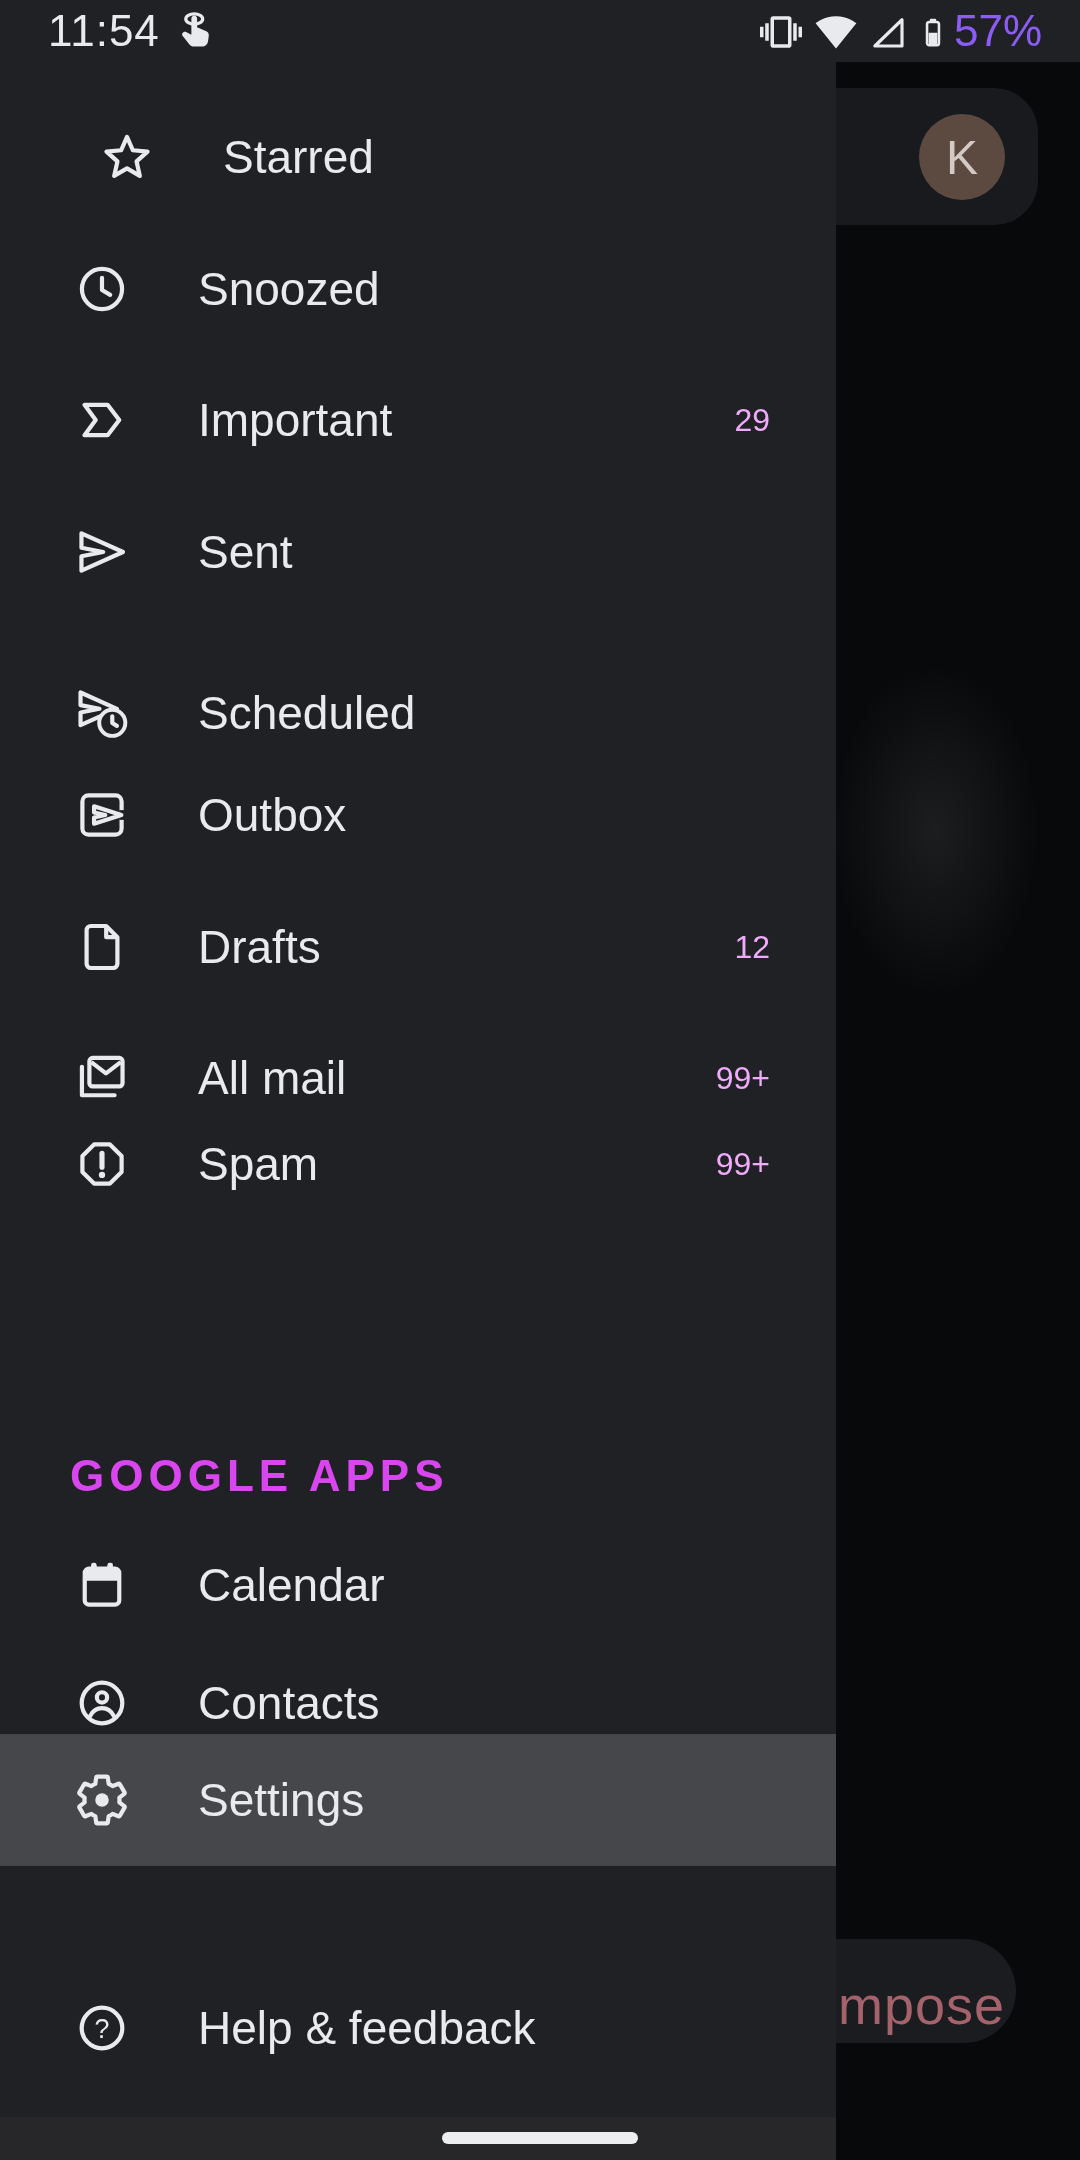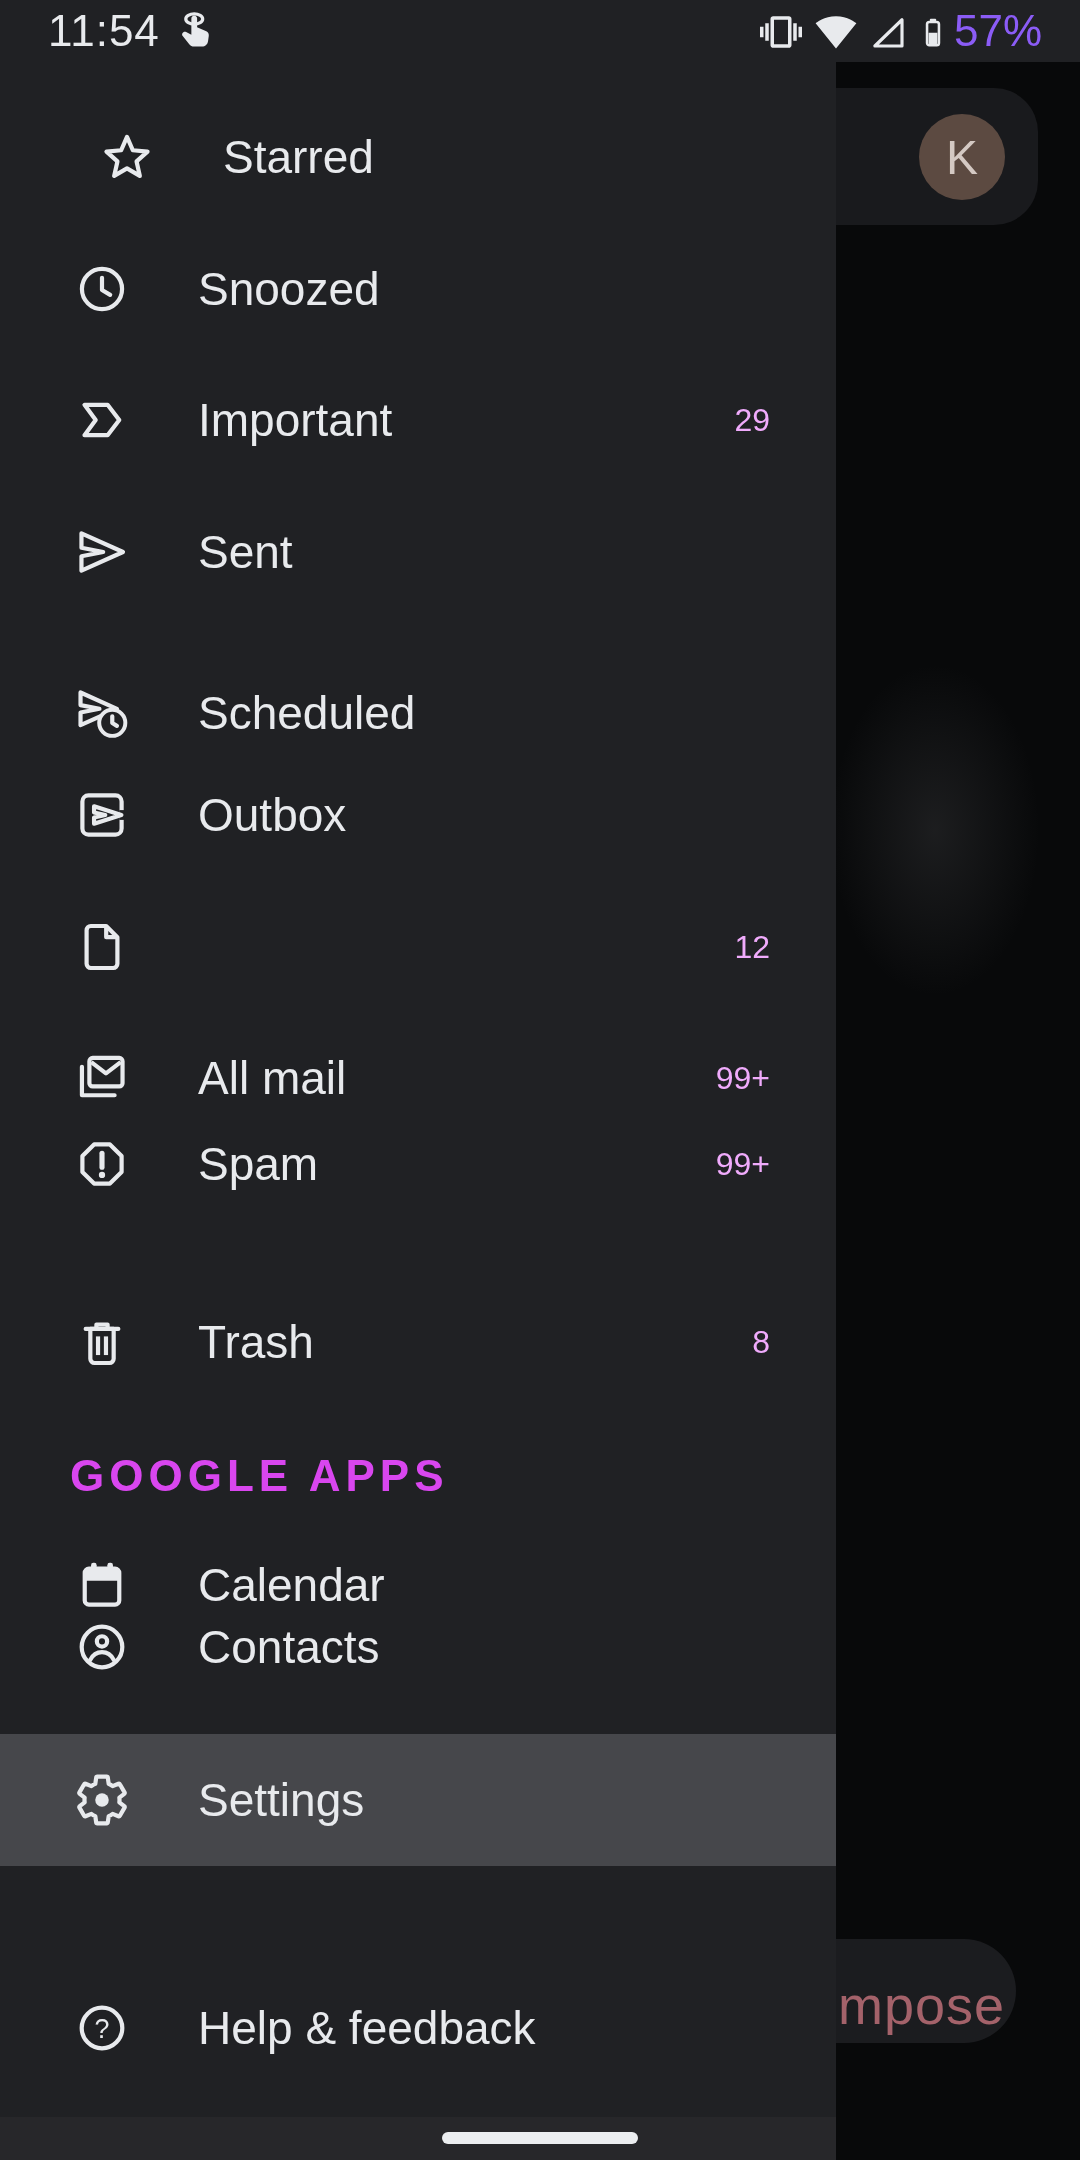--- a/index.html
+++ b/index.html
@@ -73,21 +73,21 @@
   .divider{
     position:absolute;left:0;top:1748px;width:836px;height:2px;background:#383a3e;
   }
   .drawer-bottom-shade{
     position:absolute;left:0;top:2055px;width:836px;height:43px;
     background:rgba(255,255,255,0.03);
   }
   
   .r0{top:29px;margin-left:25px;}  .r1{top:161px;} .r2{top:292px;} .r3{top:424px;} .r4{top:585px;}
   .r5{top:687px;} .r6{top:819px;} .r7{top:950px;} .r8{top:1036px;} .r9{top:1214px;}
-  .ra{top:1457px;} .rb{top:1519px;padding-left:46px;}
+  .ra{top:1457px;} .rb{top:1575px;padding-left:46px;}
   .rc{top:1672px;} .rd{top:1900px;}
   
   .handle{
     position:absolute;left:442px;top:2132px;width:196px;height:12px;border-radius:6px;
     background:#eceef0;z-index:40;
   }
   svg{display:block;width:100%;height:100%;}
   .stk{stroke:#e8eaed;fill:none;stroke-width:1.8;stroke-linejoin:round;}
   .fil{fill:#e8eaed;stroke:none;}
 </style>
@@ -205,20 +205,21 @@
       <span class="ct"></span>
     </div>
 
     <div class="row r6">
       <span class="ic">
         <svg viewBox="0 0 24 24">
           <path class="stk" d="M13.8 3H7.2c-1 0-1.8.8-1.8 1.8v14.4c0 1 .8 1.8 1.8 1.8h9.6c1 0 1.8-.8 1.8-1.8V7.8L13.8 3z"></path>
           <path class="stk" d="M13.8 3v4.8h4.8"></path>
         </svg>
       </span>
+      <span class="lb">Drafts</span>
       <span class="ct">12</span>
     </div>
 
     <div class="row r7">
       <span class="ic">
         <svg viewBox="0 0 24 24">
           <path class="stk" stroke-linecap="round" d="M3.4 7.2v12.2h14"></path>
           <rect class="stk" x="6.6" y="3.4" width="14.2" height="12.2" rx="1.4"></rect>
           <polyline class="stk" points="7.4,5.2 13.7,10 20,5.2"></polyline>
         </svg>
@@ -232,33 +233,20 @@
         <svg viewBox="0 0 24 24">
           <polygon class="stk" points="8.6,3.6 15.4,3.6 20.4,8.6 20.4,15.4 15.4,20.4 8.6,20.4 3.6,15.4 3.6,8.6"></polygon>
           <line x1="12" y1="7.4" x2="12" y2="13.4" stroke="#e8eaed" stroke-width="2.2" stroke-linecap="round"></line>
           <circle class="fil" cx="12" cy="16.7" r="1.35"></circle>
         </svg>
       </span>
       <span class="lb">Spam</span>
       <span class="ct">99+</span>
     </div>
 
-    <div class="row r9">
-      <span class="ic">
-        <svg viewBox="0 0 24 24">
-          <path class="stk" stroke-linecap="round" d="M5 6.4h14"></path>
-          <path class="stk" d="M9.6 6.2V4.5h4.8v1.7"></path>
-          <path class="stk" d="M7 6.4h10v12.8c0 1-.8 1.8-1.8 1.8H8.8c-1 0-1.8-.8-1.8-1.8V6.4z"></path>
-          <line x1="10.3" y1="9.6" x2="10.3" y2="17.6" stroke="#e8eaed" stroke-width="1.8"></line>
-          <line x1="13.7" y1="9.6" x2="13.7" y2="17.6" stroke="#e8eaed" stroke-width="1.8"></line>
-        </svg>
-      </span>
-      <span class="lb">Trash</span>
-      <span class="ct">8</span>
-    </div>
 
     <div class="section-header">GOOGLE APPS</div>
 
     <div class="row ra">
       <span class="ic">
         <svg viewBox="0 0 24 24">
           <rect class="fil" x="7.3" y="2.5" width="2.4" height="4" rx="1"></rect>
           <rect class="fil" x="14.3" y="2.5" width="2.4" height="4" rx="1"></rect>
           <rect class="stk" x="4.6" y="5" width="14.8" height="15.4" rx="1.8"></rect>
           <path class="fil" d="M4.6 6.8c0-1 .8-1.8 1.8-1.8h11.2c1 0 1.8.8 1.8 1.8v3.4H4.6V6.8z"></path>

